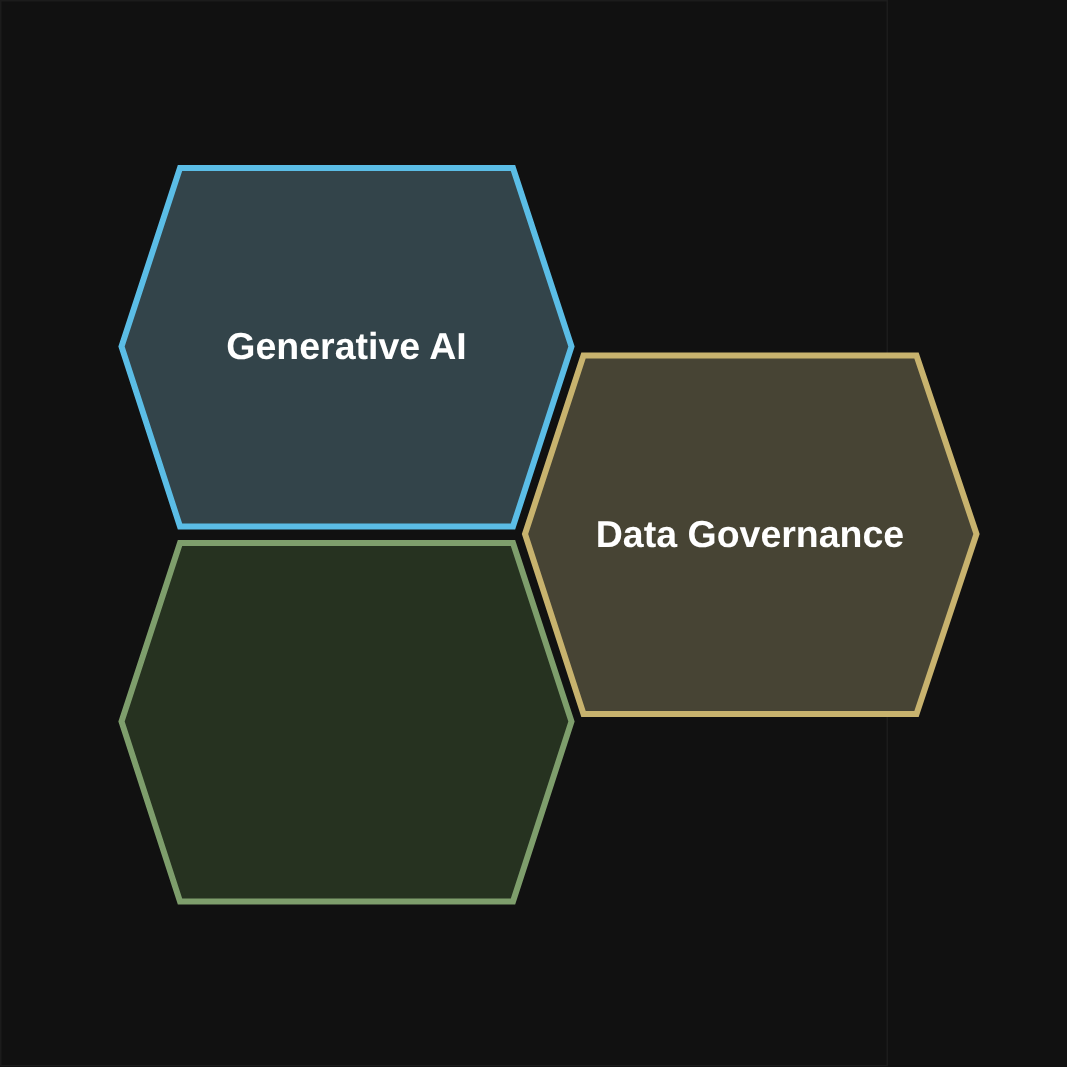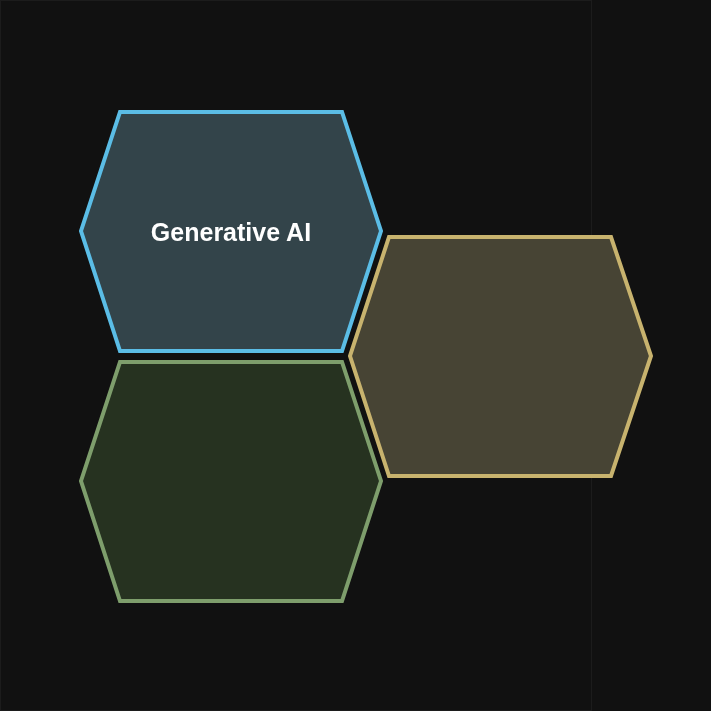--- a/index.html
+++ b/index.html
@@ -41,13 +41,14 @@
 <body>
 
 <div class="canvas" style="background: rgb(17, 17, 17);">
   <svg class="diagram" viewBox="0 0 711 711">
     <polygon id="hex0" stroke-width="4" stroke-linejoin="miter" points="119,111 341,111 380,230 341,350 119,350 80,230" fill="#33444a" stroke="#5bbde6"></polygon>
     <polygon id="hex1" stroke-width="4" stroke-linejoin="miter" points="388,236 610,236 650,355 610,475 388,475 349,355" fill="#474434" stroke="#c8b36e"></polygon>
     <polygon id="hex2" stroke-width="4" stroke-linejoin="miter" points="119,361 341,361 380,480 341,600 119,600 80,480" fill="#263220" stroke="#7e9e6c"></polygon>
   </svg>
 
   <div class="hex-label" id="label0" style="left: 230px; top: 231px;">Generative AI</div>
+  <div class="hex-label" id="label1" style="left: 499px; top: 356px;">Data Governance</div>
 </div>
 
 </body></html>

